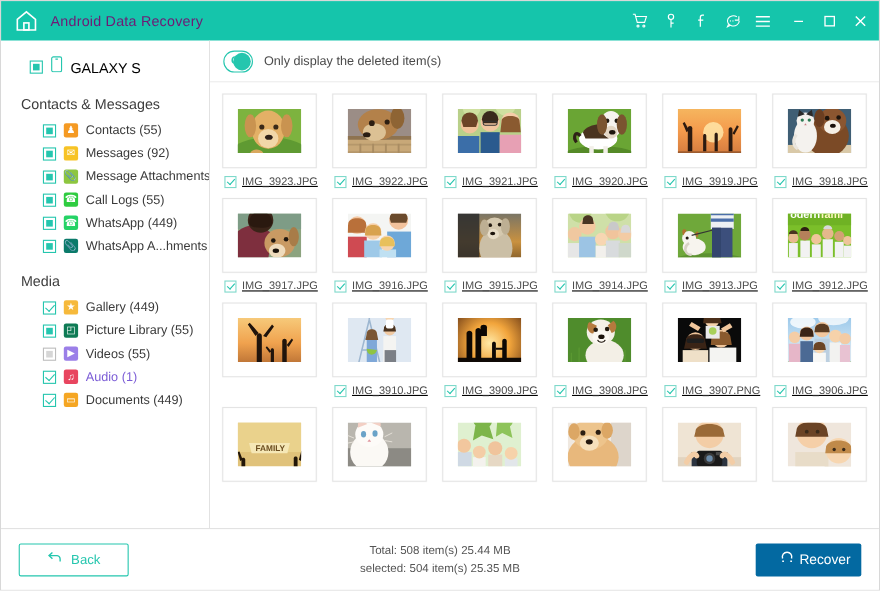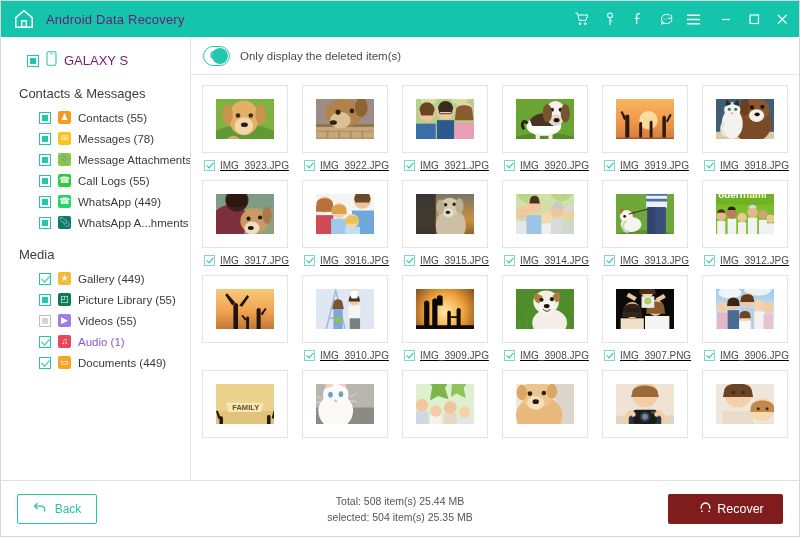--- a/index.html
+++ b/index.html
@@ -51,21 +51,21 @@
     width: 190px; flex: 0 0 190px;
     background: #ffffff;
     border-right: 1px solid #e2e2e2;
     padding-top: 12px;
     overflow: hidden;
   }
   .device-row {
     display: flex; align-items: center;
     padding: 2px 0 2px 26px; gap: 7px;
   }
-  .device-name { font-size: 13px; color: #701a75; }
+  .device-name { font-size: 13px; color: #000000; }
   .group-title {
     font-size: 13px; color: #3c3c3c;
     padding: 14px 0 6px 18px;
   }
   .nav-item {
     display: flex; align-items: center;
     gap: 7px; padding: 4px 0 4px 38px;
     cursor: pointer;
   }
   .nav-label { font-size: 11.5px; color: #3a3a3a; white-space: nowrap; }
@@ -166,35 +166,35 @@
   }
 
   
   .footer {
     height: 56px; flex: 0 0 56px;
     border-top: 1px solid #e2e2e2;
     display: flex; align-items: center;
     padding: 0 16px; background: #fff; position: relative;
   }
   .back-btn {
-    width: 80px; height: 30px; border: 1px solid #25c6ae;
+    width: 100px; height: 30px; border: 1px solid #25c6ae;
     background: #fff; border-radius: 2px;
     display: flex; align-items: center; justify-content: center;
     gap: 8px; cursor: pointer;
   }
   .back-label { font-size: 12px; color: #25c6ae; }
   .totals {
     position: absolute; left: 0; right: 0; top: 50%;
     transform: translateY(-50%);
     text-align: center; pointer-events: none;
   }
   .totals div { font-size: 10.5px; color: #555; line-height: 16px; }
   .recover-btn {
-    margin-left: auto; width: 115px; height: 30px;
-    background: #7f1d1d; border-radius: 2px; cursor: pointer;
+    margin-left: auto; width: 96px; height: 30px;
+    background: #0369a1; border-radius: 2px; cursor: pointer;
     display: flex; align-items: center; justify-content: center; gap: 5px; padding-left: 12px;
   }
   .recover-label { font-size: 12.5px; color: #fff; }
 </style>
 </head>
 <body>
 
 <div class="app">
 
   <div class="titlebar">
@@ -277,21 +277,21 @@
       <div id="sidebar-groups">
           <div class="group-title">Contacts &amp; Messages</div>
           <div class="nav-item">
             <span class="cb partial"></span>
             <span class="mini" style="background: rgb(245, 154, 35);">♟</span>
             <span class="nav-label">Contacts (55)</span>
           </div>
           <div class="nav-item">
             <span class="cb partial"></span>
             <span class="mini" style="background: rgb(247, 195, 37);">✉</span>
-            <span class="nav-label">Messages (78)</span>
+            <span class="nav-label">Messages (92)</span>
           </div>
           <div class="nav-item">
             <span class="cb partial"></span>
             <span class="mini" style="background: rgb(141, 198, 63);">📎</span>
             <span class="nav-label">Message Attachments (5)</span>
           </div>
           <div class="nav-item">
             <span class="cb partial"></span>
             <span class="mini" style="background: rgb(46, 204, 64);">☎</span>
             <span class="nav-label">Call Logs (55)</span>

